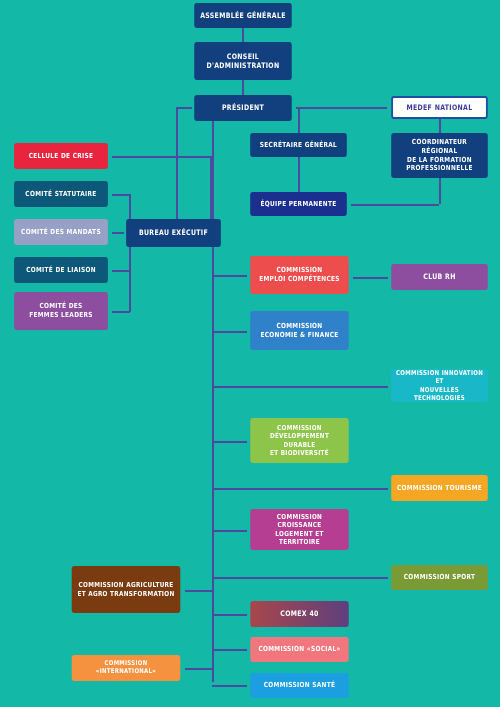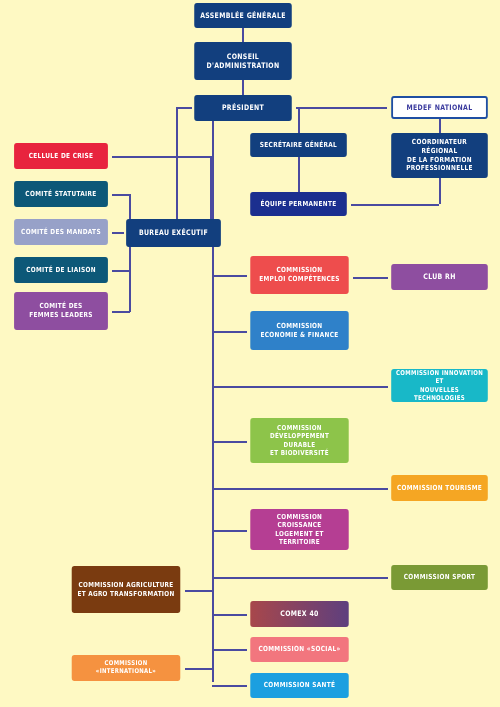--- a/index.html
+++ b/index.html
@@ -4,21 +4,21 @@
 <style>
   html,body{margin:0;padding:0;background:#ffffff;}
   body{
     font-family:"DejaVu Sans Condensed","Liberation Sans",sans-serif;
     -webkit-font-smoothing:antialiased;
   }
   #chart{
     position:relative;
     width:500px;
     height:707px;
-    background:#fef9c3;
+    background:#14b8a6;
     overflow:hidden;
   }
   .node{
     position:absolute;
     box-sizing:border-box;
     display:flex;
     align-items:center;
     justify-content:center;
     text-align:center;
     color:#ffffff;

